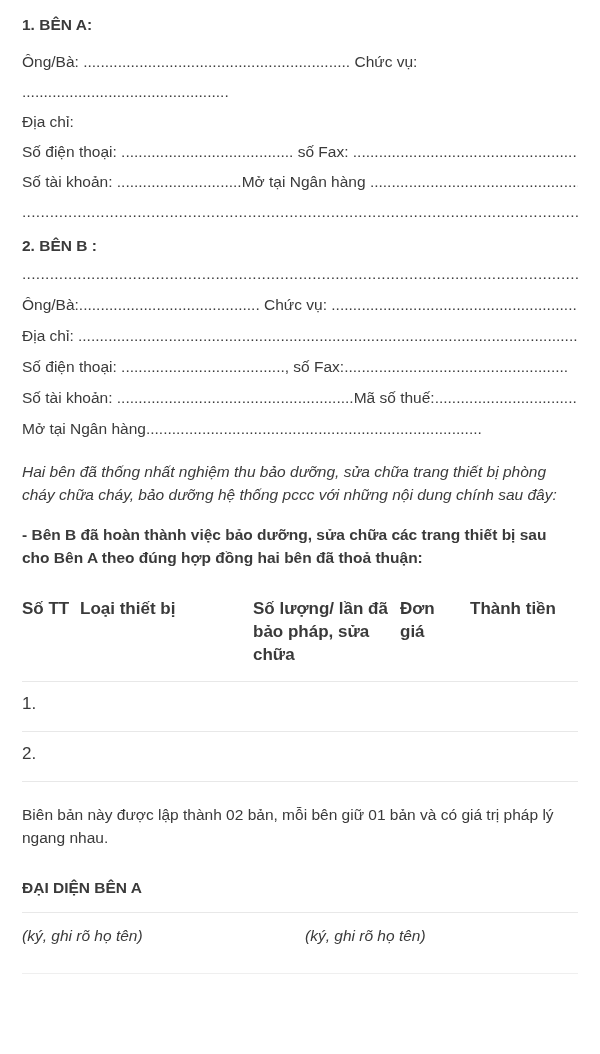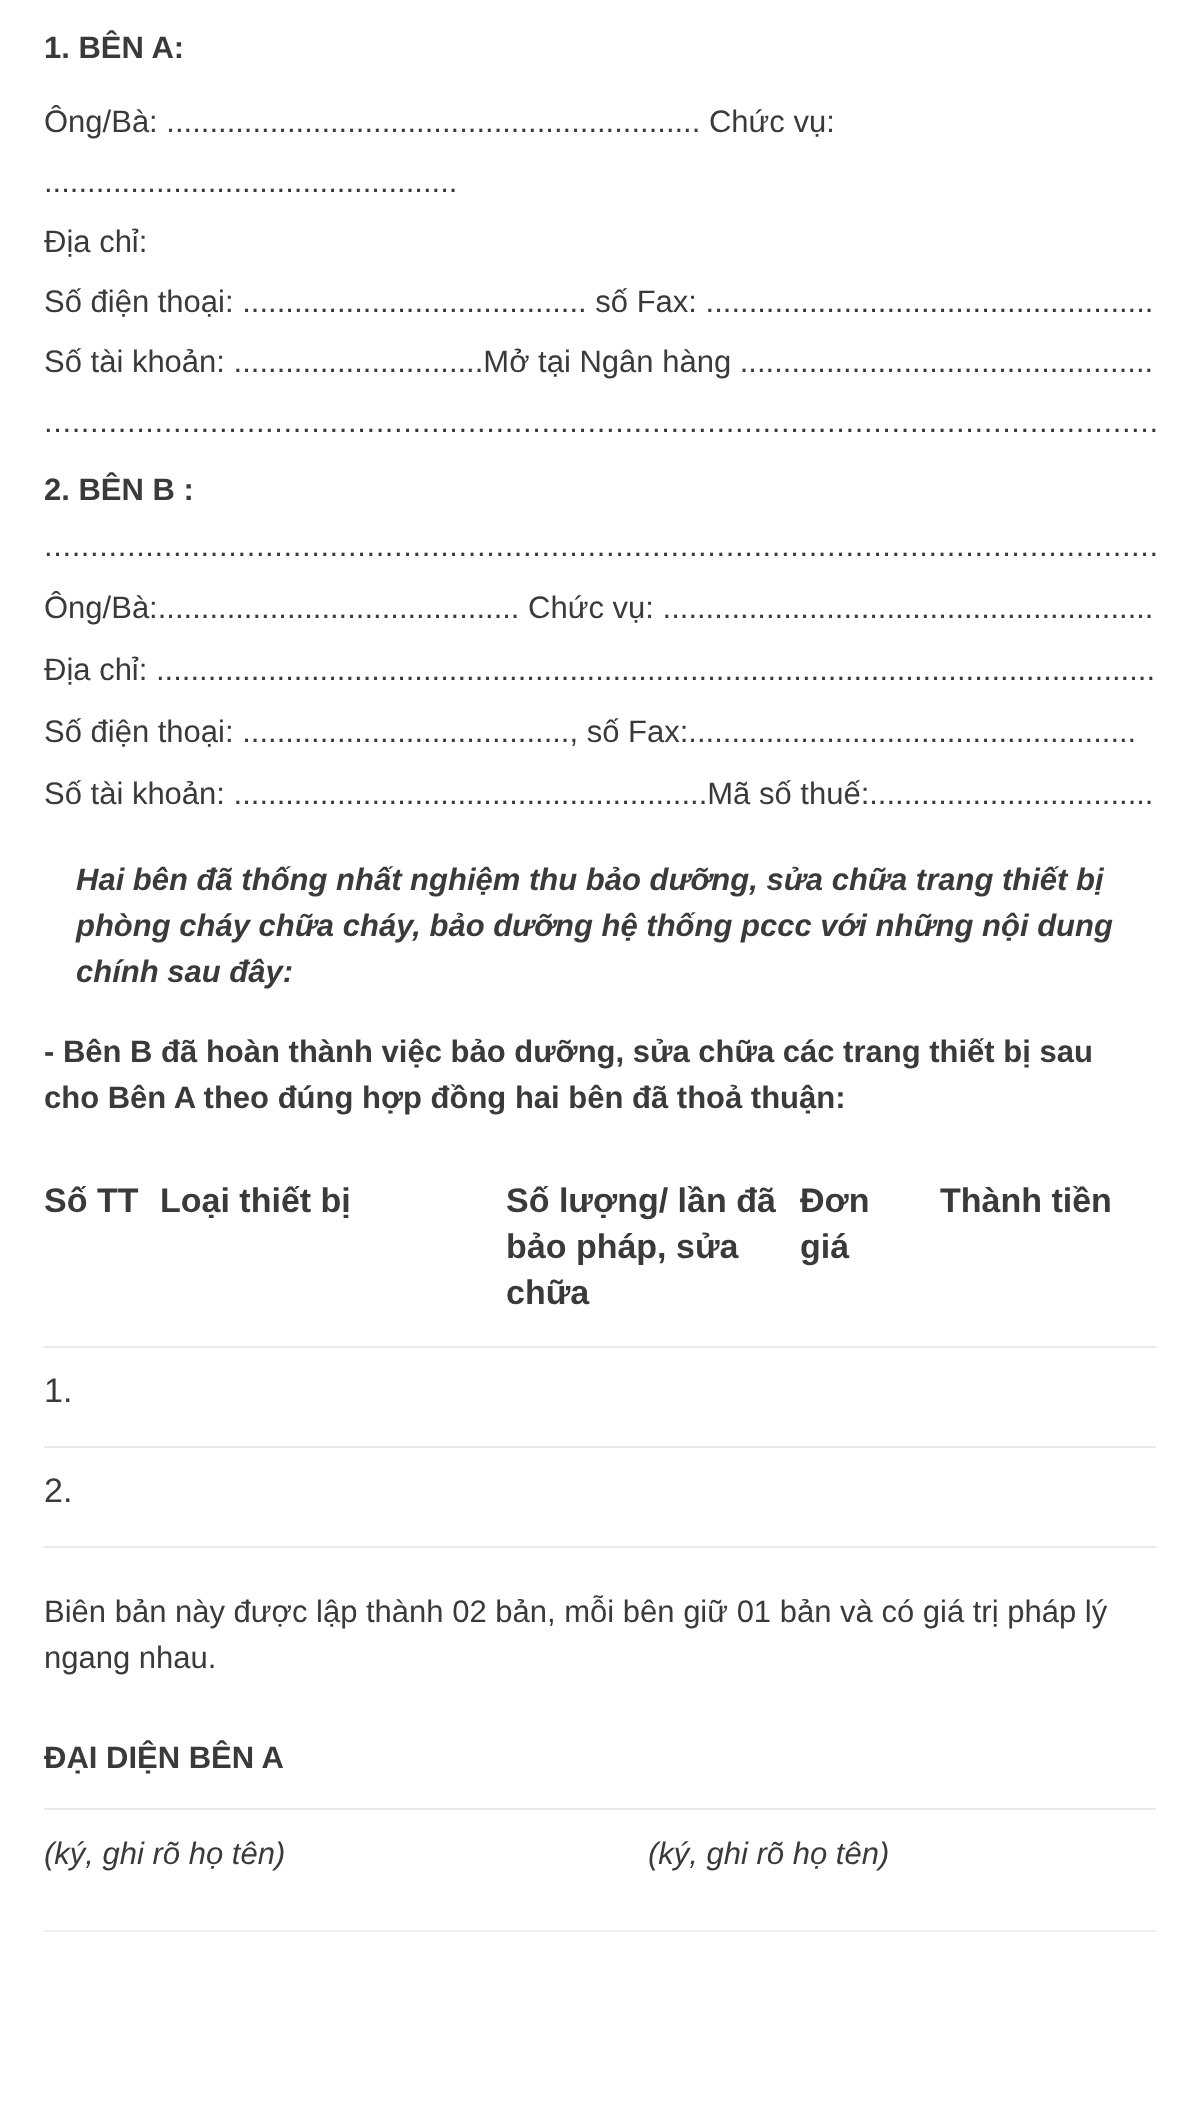--- a/index.html
+++ b/index.html
@@ -49,24 +49,23 @@
     line-height: 31px;
   }
   .dots-full {
     letter-spacing: 0.3px;
   }
   .para {
     font-size: 15.5px;
     line-height: 23px;
   }
   .agreement {
-    font-weight: bold;
+    font-weight: normal;
     font-style: italic;
     margin-top: 16px;
-    margin-left: 16px;
   }
   .completion {
     margin-top: 17px;
     font-weight: bold;
   }
 
   table.equip-table {
     width: 100%;
     border-collapse: collapse;
     table-layout: fixed;
@@ -100,21 +99,20 @@
   .copies {
     margin-top: 21px;
   }
 
   .sig-table {
     margin-top: 23px;
   }
   .sig-row {
     display: grid;
     grid-template-columns: 283px 1fr;
-    gap: 19px;
   }
   .sig-titles .sig-cell {
     font-size: 15.5px;
     font-weight: bold;
     line-height: 23px;
     padding: 4px 0 13px 0;
   }
   .sig-notes {
     border-top: 1px solid #e8e8e8;
     border-bottom: 1px solid #efefef;
@@ -144,20 +142,21 @@
   </div>
 
   <p class="sec-heading sec-heading-b">2. BÊN B :</p>
 
   <div>
     <p class="field dots-full">.......................................................................................................................................................</p>
     <p class="field field-b">Ông/Bà:.......................................... Chức vụ: ..............................................................</p>
     <p class="field field-b">Địa chỉ: ..........................................................................................................................</p>
     <p class="field field-b">Số điện thoại: ......................................,  số Fax:....................................................</p>
     <p class="field field-b">Số tài khoản: .......................................................Mã số thuế:......................................</p>
+    <p class="field field-b">Mở tại Ngân hàng..............................................................................</p>
   </div>
 
   <p class="para agreement">Hai bên đã thống nhất nghiệm thu bảo dưỡng, sửa chữa trang thiết bị phòng cháy chữa cháy, bảo dưỡng hệ thống pccc với những nội dung chính sau đây:</p>
 
   <p class="para completion">- Bên B đã hoàn thành việc bảo dưỡng, sửa chữa các trang thiết bị sau cho Bên A theo đúng hợp đồng hai bên đã thoả thuận:</p>
 
   <table class="equip-table">
     <colgroup>
       <col class="col-no">
       <col class="col-type">

